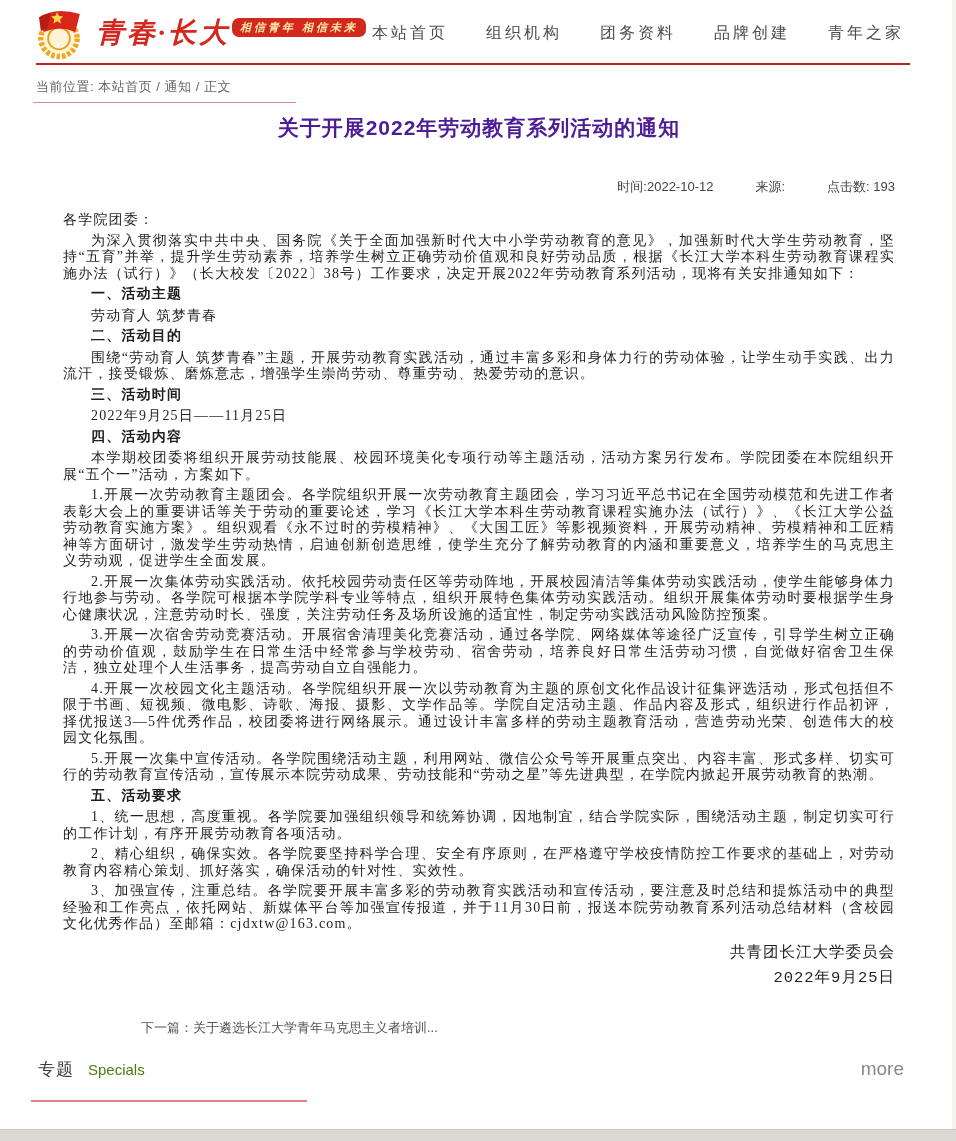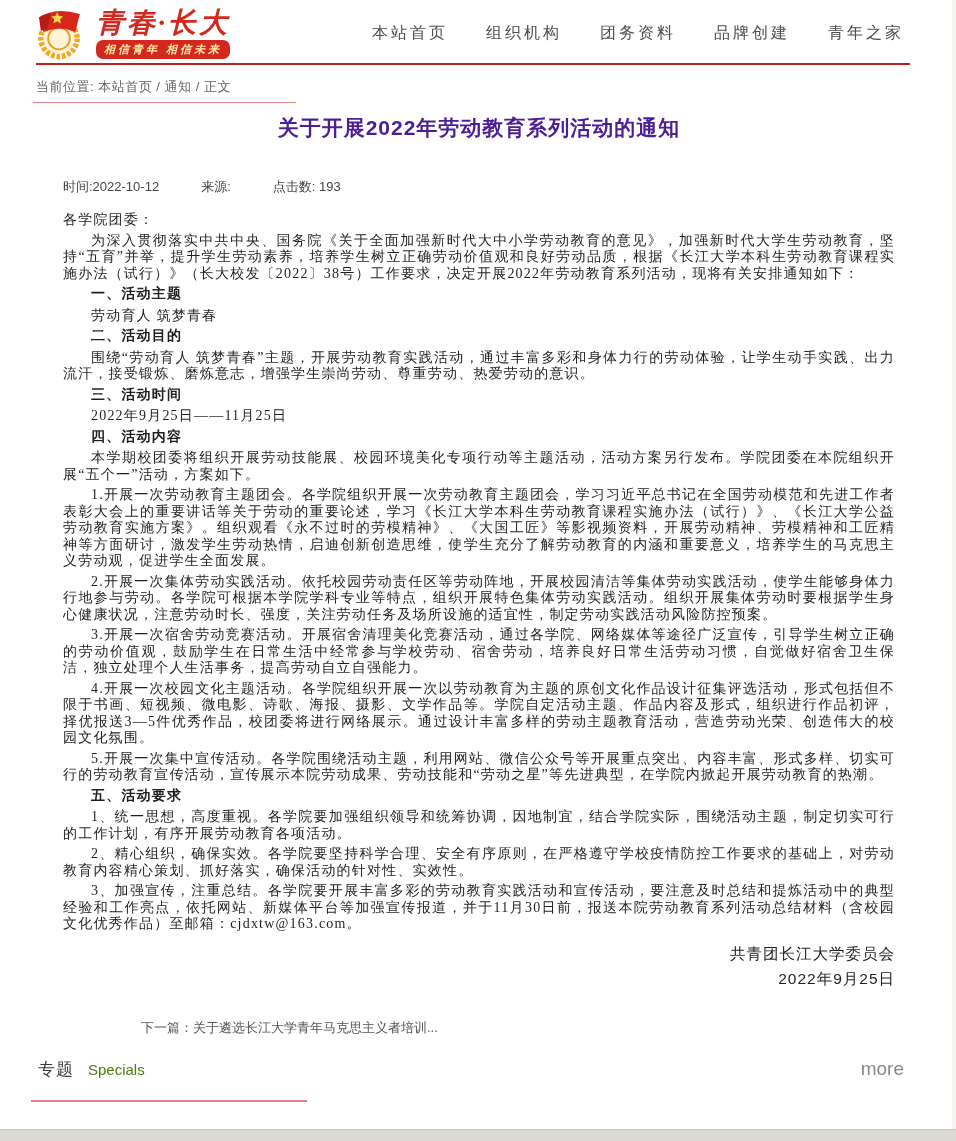--- a/index.html
+++ b/index.html
@@ -16,21 +16,21 @@
     position:relative;
     overflow:hidden;
     color:#333;
   }
   .page{position:relative;width:956px;height:1141px;background:#fff;}
 
   
   .header{position:absolute;top:4px;left:30px;right:52px;height:58px;display:flex;align-items:center;justify-content:space-between;}
   .logo{display:flex;align-items:center;gap:8px;cursor:pointer;}
   .logo svg{display:block;}
-  .logo-text{display:flex;flex-direction:column;gap:2px;text-align:right;}
+  .logo-text{display:flex;gap:2px;text-align:right;}
   .logo-title{
     font-family:"Liberation Serif","DejaVu Serif",serif;
     font-weight:bold;font-style:italic;
     color:var(--logo-red);
     font-size:28px;letter-spacing:3px;line-height:30px;
   }
   .logo-slogan{
     background:var(--logo-red);
     color:#ffe9a8;
     font-size:11px;font-weight:bold;font-style:italic;
@@ -52,39 +52,39 @@
 
   
   .article{position:absolute;top:114px;left:63px;right:61px;}
   .article-title{
     text-align:center;
     font-size:21px;font-weight:bold;color:#4c1d95;
     letter-spacing:1px;
   }
   .article-meta{
     margin-top:36px;
-    display:flex;justify-content:flex-start;gap:42px;
+    display:flex;justify-content:flex-end;gap:42px;
     font-size:13px;color:#444;
   }
   .article-body{
     margin-top:16px;
     font-family:"Liberation Serif","DejaVu Serif",serif;
     font-size:14px;line-height:16.5px;letter-spacing:1.2px;
     color:#1f1f1f;
     text-align:justify;
   }
   .article-body p{margin:0 0 4px 0;}
   .article-body p.salutation{text-indent:0;}
   .article-body p.para{text-indent:2em;}
   .article-body p.plain{text-indent:2em;}
   .article-body p.heading{font-weight:bold;text-indent:2em;margin:4px 0 5px 0;}
   .signature{
     margin-top:8px;
     text-align:right;
-    font-family:Liberation Sans, sans-serif;
+    font-family:Liberation Mono, monospace;
     font-size:15.5px;line-height:25px;letter-spacing:1px;color:#1f1f1f;
   }
   .pager{margin-top:28px;padding-left:78px;font-size:13px;color:#555;}
   .pager a{color:#555;text-decoration:none;cursor:pointer;}
 
   
   .specials-row{position:absolute;top:1058px;left:38px;right:52px;display:flex;align-items:baseline;gap:14px;}
   .specials-cn{font-size:17px;color:#3a3a3a;letter-spacing:1px;}
   .specials-en{font-size:15px;color:#4d7c0f;}
   .specials-more{margin-left:auto;font-size:19px;color:#888;cursor:pointer;}

